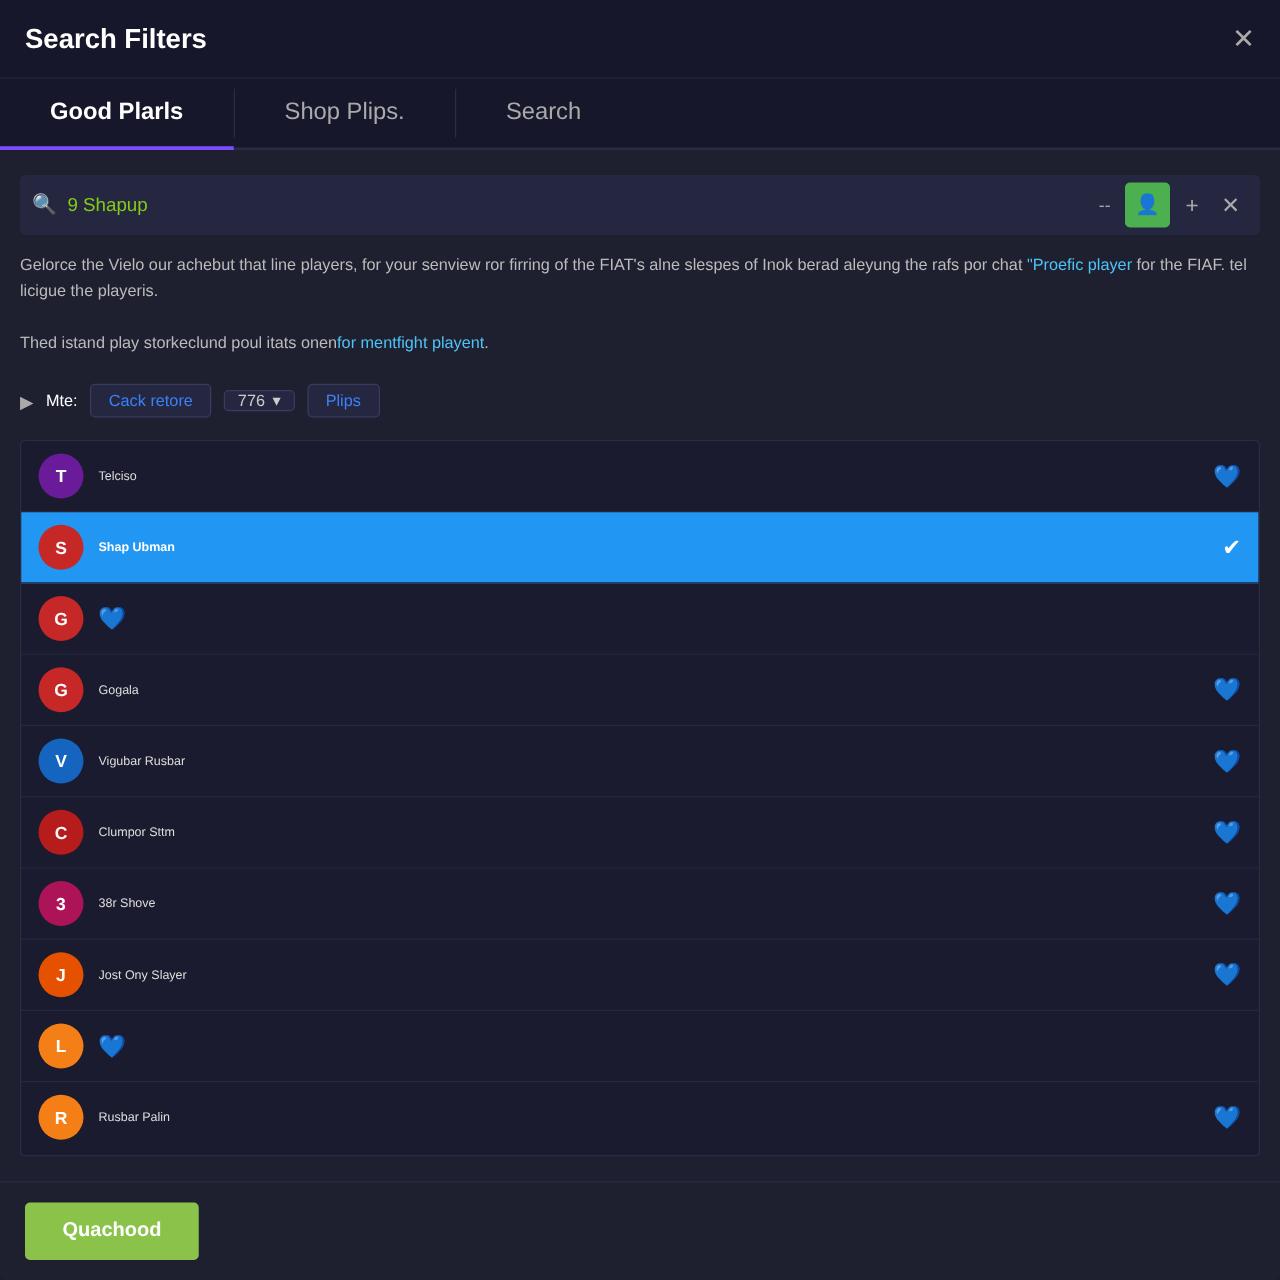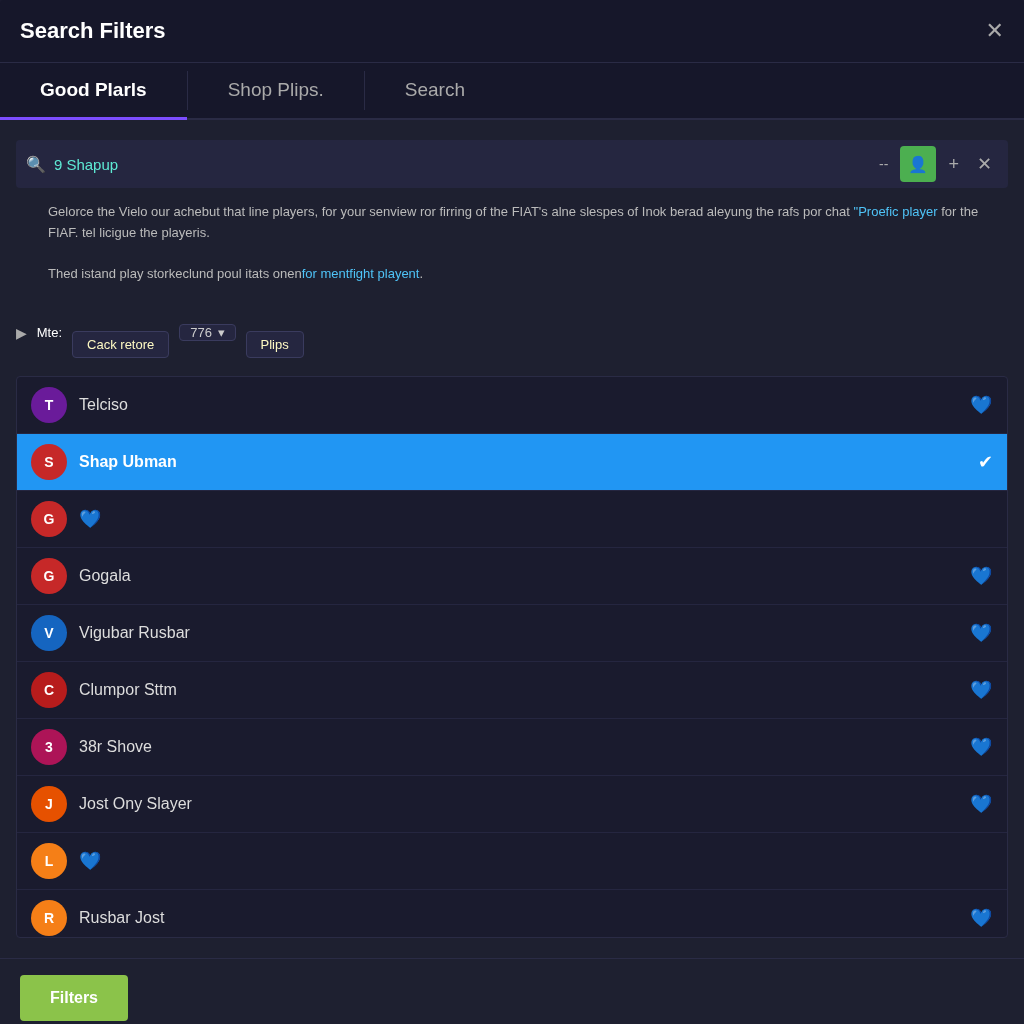--- a/index.html
+++ b/index.html
@@ -83,21 +83,21 @@
     }
     .search-icon {
       color: #aaa;
       font-size: 16px;
     }
     .search-input {
       flex: 1;
       background: none;
       border: none;
       outline: none;
-      color: #5eead4;
+      color: #84cc16;
       font-size: 15px;
     }
     .search-input::placeholder { color: #888; }
     .search-bar-actions {
       display: flex;
       align-items: center;
       gap: 6px;
     }
     .dash-btn {
       color: #aaa;
@@ -123,21 +123,20 @@
       border: none;
       color: #aaa;
       font-size: 18px;
       cursor: pointer;
       padding: 4px 6px;
     }
     .description {
       color: #bbb;
       font-size: 13px;
       line-height: 1.6;
-      margin-left: 32px;
     }
     .description .highlight {
       color: #4fc3f7;
     }
     .filter-bar {
       display: flex;
       align-items: center;
       gap: 10px;
       padding: 8px 0 4px 0;
     }
@@ -146,26 +145,25 @@
       cursor: pointer;
       font-size: 14px;
     }
     .filter-label {
       color: #ffffff;
       font-size: 13px;
     }
     .filter-chip {
       background: #252640;
       border: 1px solid #3a3b5e;
-      color: #fef9c3;
+      color: #3b82f6;
       border-radius: 4px;
       padding: 5px 14px;
       font-size: 13px;
       cursor: pointer;
-      margin-top: 24px;
     }
     .filter-select {
       background: #252640;
       border: 1px solid #3a3b5e;
       color: #ccc;
       border-radius: 4px;
       padding: 0 10px;
       font-size: 13px;
       cursor: pointer;
       display: flex;
@@ -206,21 +204,21 @@
       display: flex;
       align-items: center;
       justify-content: center;
       font-size: 14px;
       font-weight: 700;
       color: #fff;
     }
     .player-name {
       flex: 1;
       color: #ddd;
-      font-size: 16px;
+      font-size: 10px;
     }
     .heart-icon {
       color: #4fc3f7;
       font-size: 18px;
     }
     .check-icon {
       color: #fff;
       font-size: 20px;
     }
     .footer {
@@ -343,25 +341,25 @@
             <div class="player-avatar badge-orange">J</div>
             <span class="player-name">Jost Ony Slayer</span>
             <span class="heart-icon" style="font-size: 18px;">💙</span>
           </div>
           <div class="player-item">
             <div class="player-avatar badge-gold">L</div>
             <span class="heart-icon" style="font-size: 18px;">💙</span>
           </div>
           <div class="player-item">
             <div class="player-avatar badge-gold">R</div>
-            <span class="player-name">Rusbar Jost</span>
+            <span class="player-name">Rusbar Palin</span>
             <span class="heart-icon" style="font-size: 18px;">💙</span>
           </div>
         </div>
     </div>
 
   </div>
 
   <div class="footer">
-    <button class="checkout-btn">Filters</button>
+    <button class="checkout-btn">Quachood</button>
   </div>
 
 </div>
 
 </body></html>

